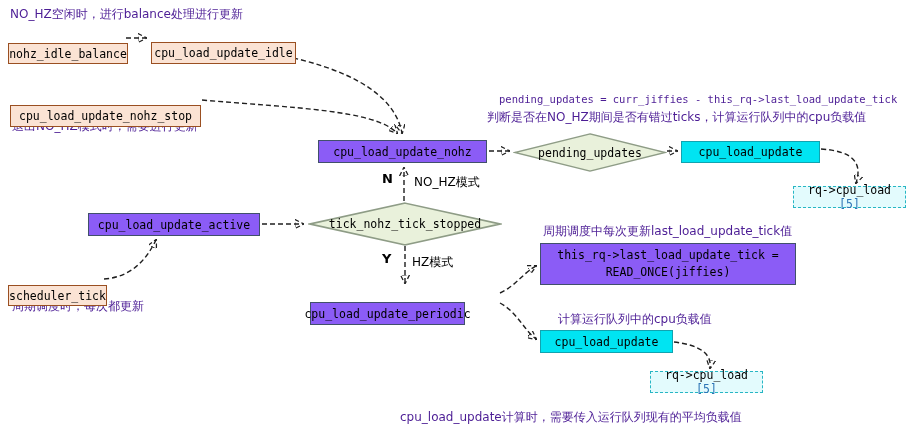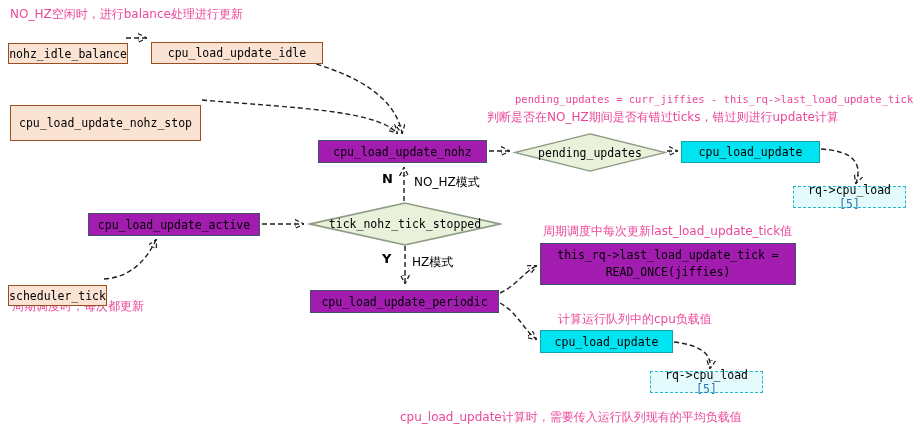--- a/index.html
+++ b/index.html
@@ -1,27 +1,27 @@
 <!DOCTYPE html>
 <html><head>
 <meta charset="utf-8">
 <style>
   * { margin:0; padding:0; box-sizing:border-box; }
   html,body { background:#ffffff; }
   body { font-family:"DejaVu Sans", sans-serif; }
   .canvas { position:relative; width:919px; height:437px; background:#ffffff; overflow:hidden; }
   .connectors { position:absolute; left:0; top:0; z-index:1; }
   .connectors path { fill:none; stroke:#1f1f1f; stroke-width:1.4; stroke-dasharray:5 3; }
-  .note { position:absolute; z-index:3; font-size:12px; color:#ec4899; white-space:nowrap; }
-  .note.code { font-family:"DejaVu Sans Mono", monospace; font-size:10.5px;margin-left:16px; }
+  .note { position:absolute; z-index:3; font-size:12px; color:#4c1d95; white-space:nowrap; }
+  .note.code { font-family:"DejaVu Sans Mono", monospace; font-size:10.5px; }
   .node { position:absolute; z-index:3; display:flex; align-items:center; justify-content:center;
           font-family:"DejaVu Sans Mono", monospace; font-size:11.5px; color:#000; white-space:nowrap; }
   .node.multiline { flex-direction:column; line-height:17px;text-align:right; }
   .peach    { background:#fbe3d4; border:1.5px solid #9a4f21;margin-top:16px; }
-  .lavender { background:#a21caf; border:1.5px solid #41506b; }
+  .lavender { background:#8b5cf6; border:1.5px solid #41506b; }
   .cyanbox  { background:#00e4f2; border:1.5px solid #11a3b0; }
   .dashedbox{ background:#e3fbfd; border:1.5px dashed #27b6c4;flex-direction:column; }
   .idx { color:#2e75b6; }
   .diamond { position:absolute; z-index:2; }
   .diamond svg { position:absolute; left:0; top:0; width:100%; height:100%; }
   .diamond polygon { fill:#e9f1db; stroke:#8e9c86; stroke-width:1.4; }
   .dtext { position:absolute; z-index:3; left:0; top:0; width:100%; height:100%;
            display:flex; align-items:center; justify-content:center;
            font-family:"DejaVu Sans Mono", monospace; font-size:11.5px; white-space:nowrap; }
   .blabel { position:absolute; z-index:3; font-size:12px; color:#000; white-space:nowrap; }
@@ -49,39 +49,39 @@
     <path d="M 262 224 L 303 224" marker-end="url(#arrow)"></path>
     <path d="M 104 279 C 133 277, 147 258, 156 240" marker-end="url(#arrow)"></path>
     <path d="M 500 293 C 517 285, 524 272, 536 266" marker-end="url(#arrow)"></path>
     <path d="M 500 303 C 517 312, 524 330, 536 339" marker-end="url(#arrow)"></path>
     <path d="M 674 342 C 700 345, 712 354, 710 368" marker-end="url(#arrow)"></path>
   </svg>
 
   <div class="note" style="left:10px;top:6px">NO_HZ空闲时，进行balance处理进行更新</div>
   <div class="note" style="left:12px;top:118px">退出NO_HZ模式时，需要进行更新</div>
   <div class="note code" style="left:499px;top:93px">pending_updates = curr_jiffies - this_rq-&gt;last_load_update_tick</div>
-  <div class="note" style="left:487px;top:109px">判断是否在NO_HZ期间是否有错过ticks，错过则进行update计算</div>
+  <div class="note" style="left:487px;top:109px">判断是否在NO_HZ期间是否有错过ticks，计算运行队列中的cpu负载值</div>
   <div class="note" style="left:12px;top:298px">周期调度时，每次都更新</div>
   <div class="note" style="left:543px;top:223px">周期调度中每次更新last_load_update_tick值</div>
   <div class="note" style="left:558px;top:311px">计算运行队列中的cpu负载值</div>
   <div class="note" style="left:400px;top:409px">cpu_load_update计算时，需要传入运行队列现有的平均负载值</div>
 
   <div class="blabel bold" style="left:382px;top:171px">N</div>
   <div class="blabel" style="left:414px;top:174px">NO_HZ模式</div>
   <div class="blabel bold" style="left:382px;top:251px">Y</div>
   <div class="blabel" style="left:412px;top:254px">HZ模式</div>
 
   <div class="node peach" style="left:8px;top:27px;width:120px;height:21px">nohz_idle_balance</div>
-  <div class="node peach" style="left:151px;top:26px;width:172px;height:22px">cpu_load_update_idle</div>
-  <div class="node peach" style="left:10px;top:89px;width:191px;height:36px">cpu_load_update_nohz_stop</div>
+  <div class="node peach" style="left:151px;top:26px;width:145px;height:22px">cpu_load_update_idle</div>
+  <div class="node peach" style="left:10px;top:89px;width:191px;height:22px">cpu_load_update_nohz_stop</div>
   <div class="node peach" style="left:8px;top:269px;width:99px;height:21px">scheduler_tick</div>
 
   <div class="node lavender" style="left:318px;top:140px;width:169px;height:23px">cpu_load_update_nohz</div>
   <div class="node lavender" style="left:88px;top:213px;width:172px;height:23px">cpu_load_update_active</div>
-  <div class="node lavender" style="left:310px;top:290px;width:189px;height:23px">cpu_load_update_periodic</div>
+  <div class="node lavender" style="left:310px;top:302px;width:155px;height:23px">cpu_load_update_periodic</div>
   <div class="node lavender multiline" style="left:540px;top:243px;width:256px;height:42px">
     <span>this_rq-&gt;last_load_update_tick =</span>
     <span>READ_ONCE(jiffies)</span>
   </div>
 
   <div class="node cyanbox" style="left:681px;top:141px;width:139px;height:22px">cpu_load_update</div>
   <div class="node cyanbox" style="left:540px;top:330px;width:133px;height:23px">cpu_load_update</div>
 
   <div class="node dashedbox" style="left:793px;top:186px;width:113px;height:22px">
     <span>rq-&gt;cpu_load</span>

